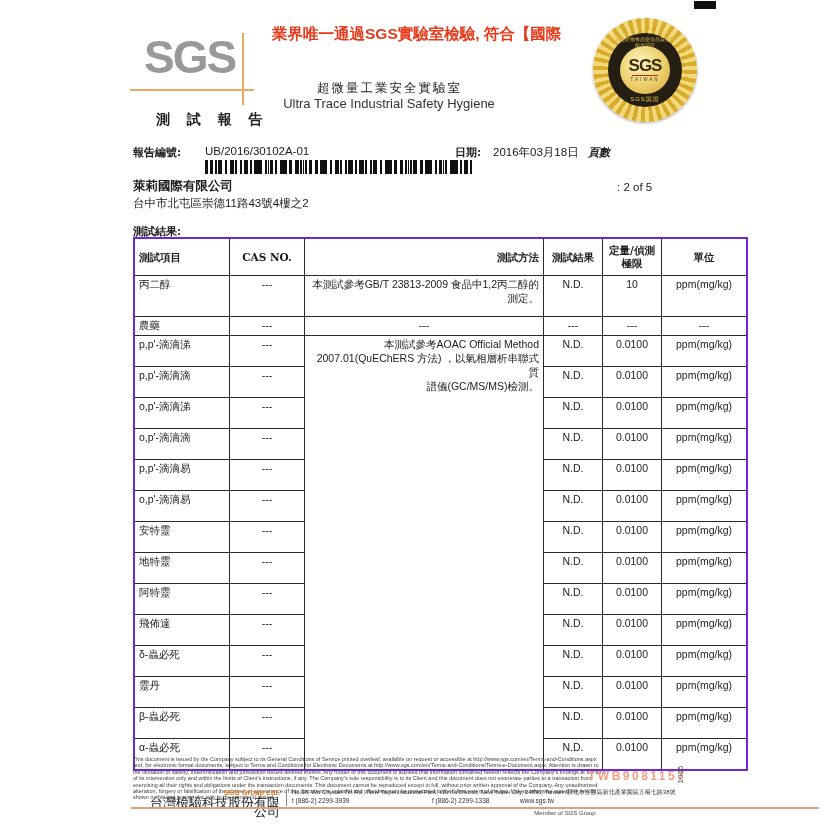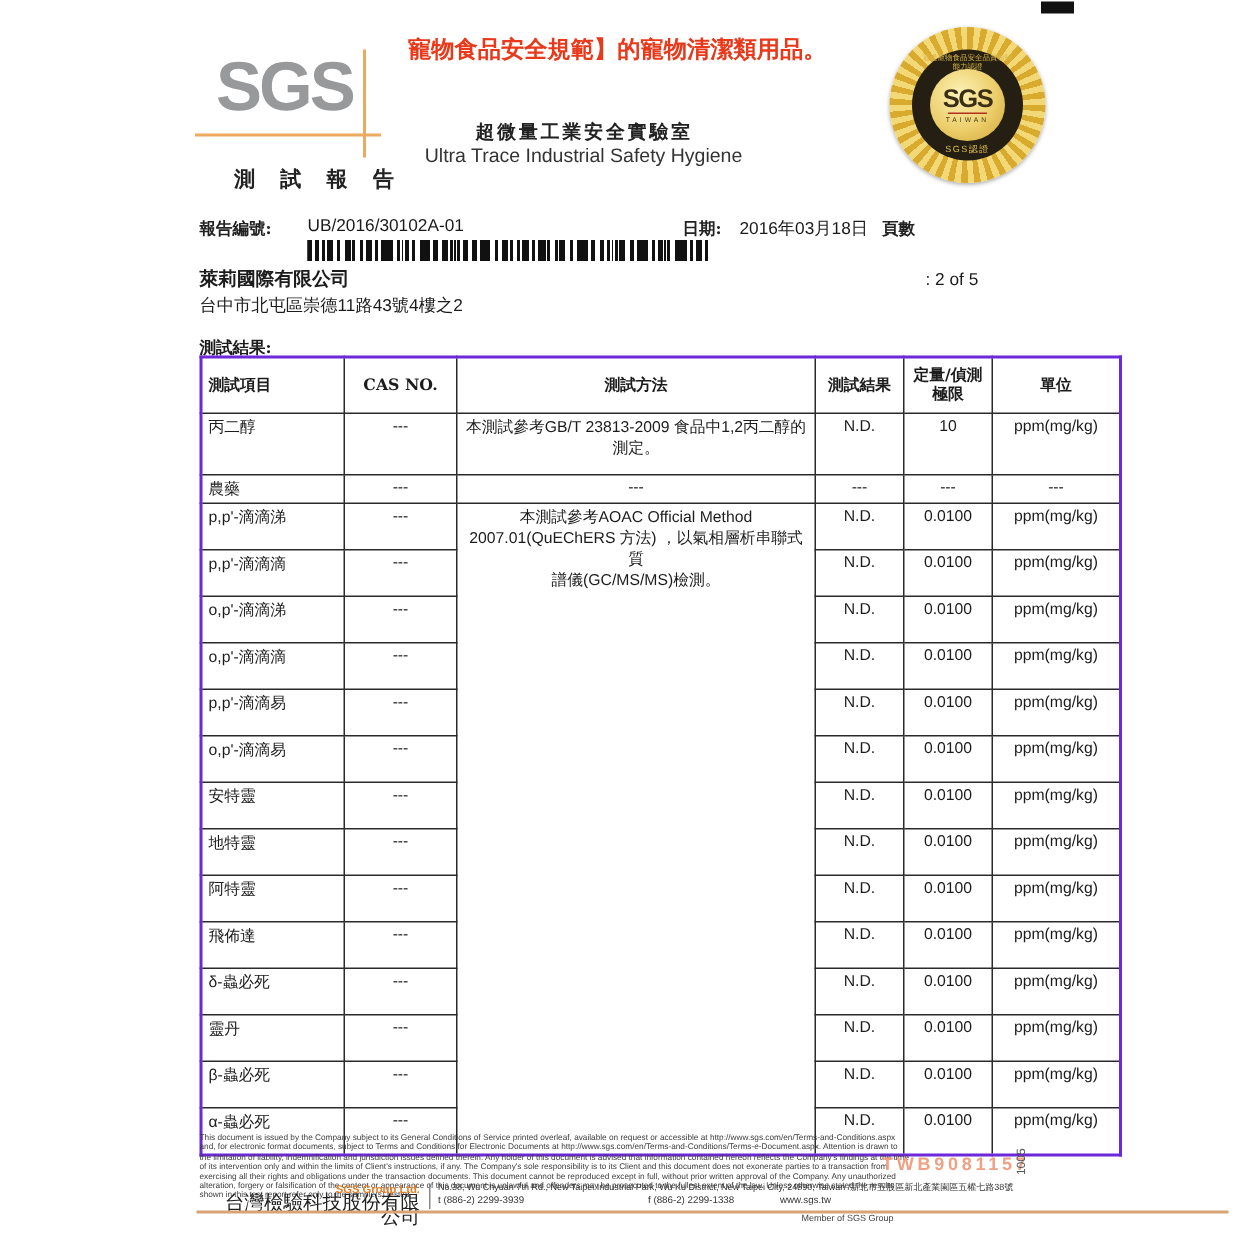--- a/index.html
+++ b/index.html
@@ -10,21 +10,21 @@
   }
   .serif{font-family:"DejaVu Serif",serif;}
   .abs{position:absolute;}
 
   
   .logo-sgs{left:144px;top:30px;font-size:46px;font-weight:bold;color:#97999b;letter-spacing:-2px;font-family:"Liberation Sans",sans-serif;}
   .logo-hline{left:130px;top:89px;width:124px;height:2px;background:#eda95f;}
   .logo-vline{left:242px;top:33px;width:2px;height:72px;background:#eda95f;}
   .report-title{left:156px;top:111px;font-size:14px;font-weight:bold;letter-spacing:6px;color:#222;}
   .banner{left:272px;top:23px;width:292px;color:#e8391b;font-weight:bold;font-size:15.5px;line-height:21px;}
-  .lab-zh{left:272px;top:80px;width:235px;text-align:center;font-size:12.5px;font-weight:bold;letter-spacing:2px;color:#222;}
+  .lab-zh{left:272px;top:80px;width:235px;text-align:center;font-size:12.5px;font-weight:normal;letter-spacing:2px;color:#222;}
   .lab-en{left:258px;top:96px;width:262px;text-align:center;font-size:13px;color:#333;}
   .scan-mark{left:694px;top:1px;width:22px;height:8px;background:#111;}
 
   
   .seal{left:593px;top:18px;width:104px;height:104px;border-radius:50%;
     background:repeating-conic-gradient(#d8ab2f 0deg 5deg,#f3d878 5deg 10deg);
     box-shadow:0 1px 3px rgba(0,0,0,.35);}
   .seal-ring{position:absolute;left:15px;top:15px;width:74px;height:74px;border-radius:50%;
     background:#241f12;color:#e4c050;}
   .seal-ring-text{position:absolute;top:3px;left:6px;width:62px;text-align:center;font-size:5px;line-height:6px;color:#d9b64a;letter-spacing:0;}
@@ -49,21 +49,21 @@
   .results-label{left:133px;top:224px;font-size:11px;font-weight:bold;}
 
   
   .rtable{left:133px;top:237px;}
   table{border-collapse:collapse;table-layout:fixed;width:564px;}
   td,th{border:1px solid #2a2a2a;font-size:10.5px;padding:2px 4px;vertical-align:top;word-break:break-word;}
   th{font-family:"DejaVu Serif",serif;font-weight:bold;text-align:center;vertical-align:middle;height:32px;line-height:13px;}
   table{border:2px solid #6d28d9;}
   .c-item{width:86px;text-align:left;}
   .c-cas{width:66px;text-align:center;}
-  .c-method{width:230px;text-align:center;}
+  .c-method{width:230px;text-align:right;}
   .c-res{width:50px;text-align:center;}
   .c-lim{width:50px;text-align:center;}
   .c-unit{width:82px;text-align:center;padding:2px 1px;}
   tr.r-glycol td{height:36px;}
   tr.r-group td{height:12px;}
   tr.r-pest td{height:26px;}
 
   
   .disclaimer{left:133px;top:756px;width:672px;font-size:5.5px;line-height:6.4px;color:#3d3d3d;}
   .doc-code{left:588px;top:769px;font-size:12px;letter-spacing:2.5px;color:#f0a083;font-weight:bold;}
@@ -82,21 +82,21 @@
 </style>
 </head>
 <body>
 
 <div class="abs logo-sgs">SGS</div>
 <div class="abs logo-hline"></div>
 <div class="abs logo-vline"></div>
 <div class="abs report-title serif">測 試 報 告</div>
 
 <div class="abs banner">
-  <div>寵物食品安全規範】的寵物清潔類用品。</div>
+  <div>業界唯一通過SGS實驗室檢驗, 符合【國際</div>
 </div>
 <div class="abs lab-zh serif">超微量工業安全實驗室</div>
 <div class="abs lab-en">Ultra Trace Industrial Safety Hygiene</div>
 
 <div class="abs seal">
   <div class="seal-ring">
     <div class="seal-ring-text">通過寵物食品安全品質檢驗能力認證</div>
     <div class="seal-core">
       <div class="sgs">SGS</div>
       <div class="bar"></div>
@@ -104,21 +104,21 @@
     </div>
     <div class="seal-bottom">SGS認證</div>
   </div>
 </div>
 <div class="abs scan-mark"></div>
 
 <span class="abs meta-label serif" style="left:133px;top:145px;">報告編號:</span>
 <span class="abs meta-val" style="left:205px;top:145px;">UB/2016/30102A-01</span>
 <span class="abs meta-label serif" style="left:455px;top:145px;">日期:</span>
 <span class="abs meta-val" style="left:493px;top:145px;">2016年03月18日</span>
-<span class="abs meta-label serif" style="left:588px;top:145px;">頁數</span>
+<span class="abs meta-label serif" style="left:588px;top:145px;font-style:italic;">頁數</span>
 <span class="abs meta-val" style="left:617px;top:145px;margin-top:36px;">: 2 of 5</span>
 
 <div class="abs barcode"></div>
 
 <div class="abs company">萊莉國際有限公司</div>
 <div class="abs caddr">台中市北屯區崇德11路43號4樓之2</div>
 <div class="abs results-label serif">測試結果:</div>
 
 <div class="abs rtable">
 <table>

